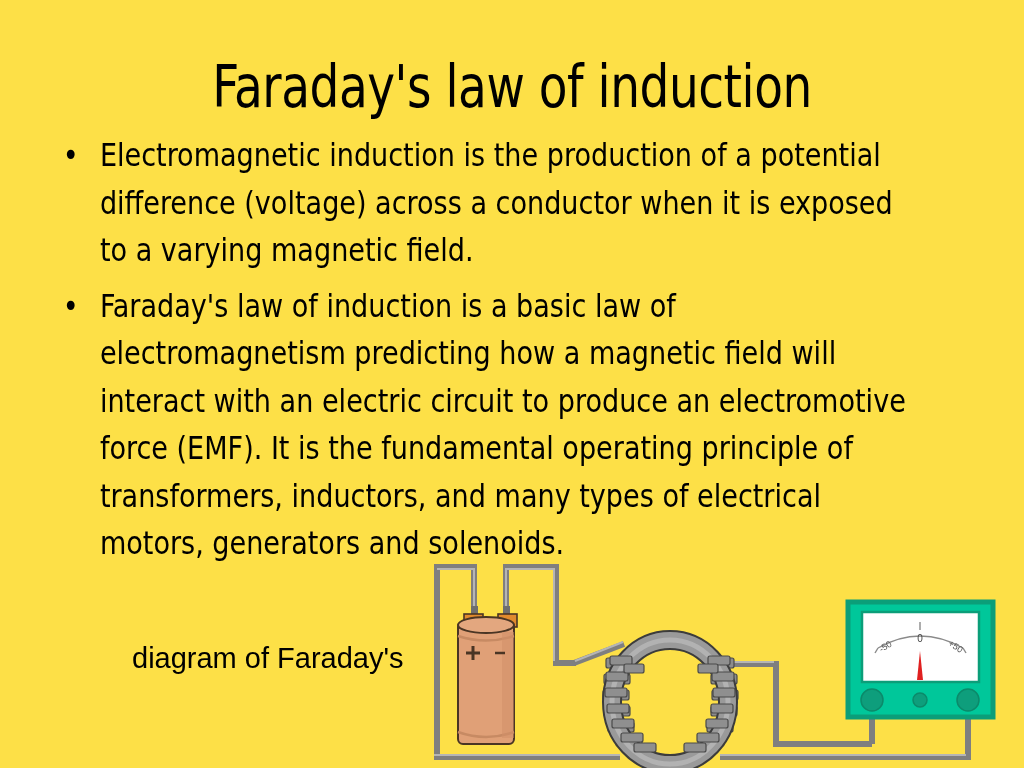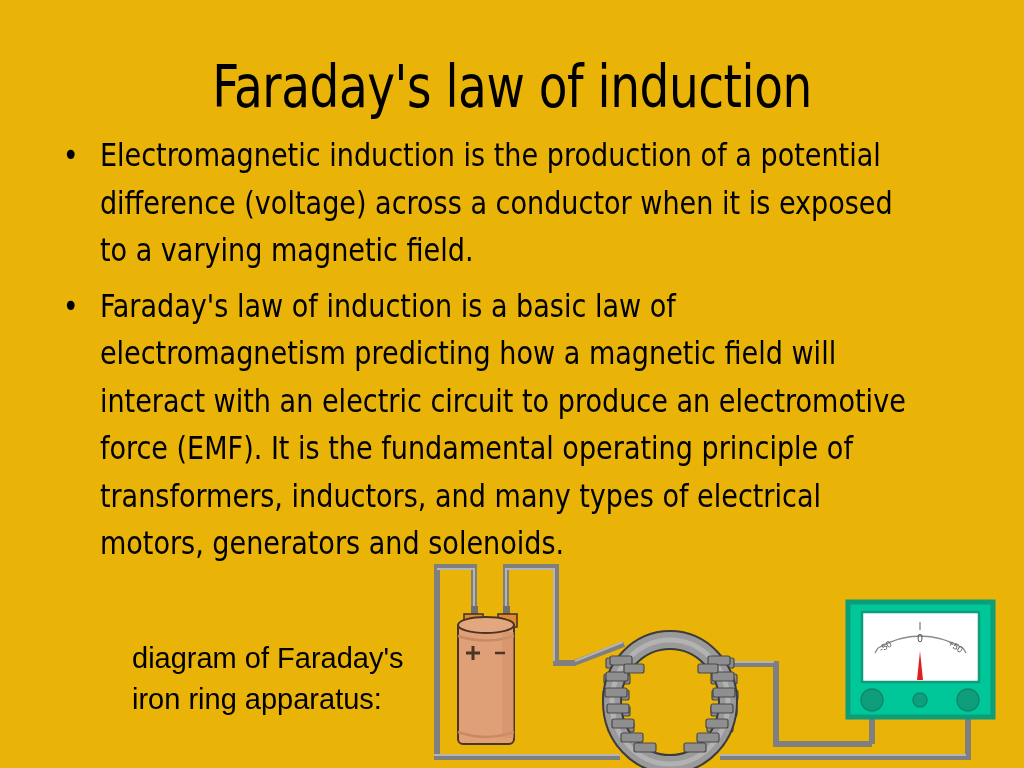--- a/index.html
+++ b/index.html
@@ -12,21 +12,21 @@
     width: 1024px;
     height: 768px;
     overflow: hidden;
     font-family: "Liberation Sans", sans-serif;
     color: #000000;
   }
   #slide {
     position: relative;
     width: 1024px;
     height: 768px;
-    background: #eab308;
+    background: #fde047;
     overflow: hidden;
   }
 
   
   #slide-title {
     position: absolute;
     left: 0;
     top: 55px;
     width: 1024px;
     text-align: center;
@@ -109,21 +109,20 @@
       <span class="bullet-text">Electromagnetic induction is the production of a potential difference (voltage) across a conductor when it is exposed to a varying magnetic field.</span>
     </li>
     <li class="bullet-item">
       <span class="bullet-dot">•</span>
       <span class="bullet-text">Faraday's law of induction is a basic law of electromagnetism predicting how a magnetic field will interact with an electric circuit to produce an electromotive force (EMF). It is the fundamental operating principle of transformers, inductors, and many types of electrical motors, generators and solenoids.</span>
     </li>
   </ul>
 
   <div id="caption">
     <span class="cap-line">diagram of Faraday's</span>
-    <span class="cap-line">iron ring apparatus:</span>
   </div>
 
   <div id="diagram">
     <svg width="604" height="216" viewBox="0 0 604 216" xmlns="http://www.w3.org/2000/svg">
 
       <g fill="none" stroke="#7F7F7F" stroke-width="6" stroke-linecap="butt" stroke-linejoin="miter">
 
         <path d="M 54 62 L 54 15 L 17 15 L 17 205"></path>
 
         <path d="M 14 205 L 200 205"></path>

